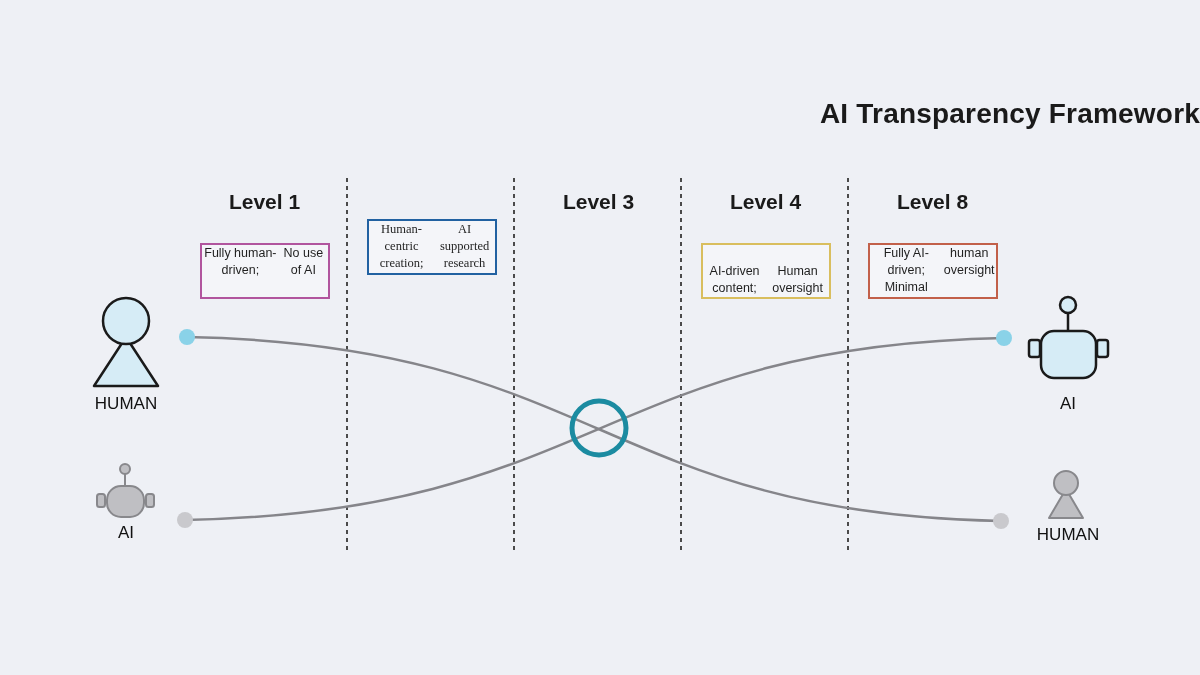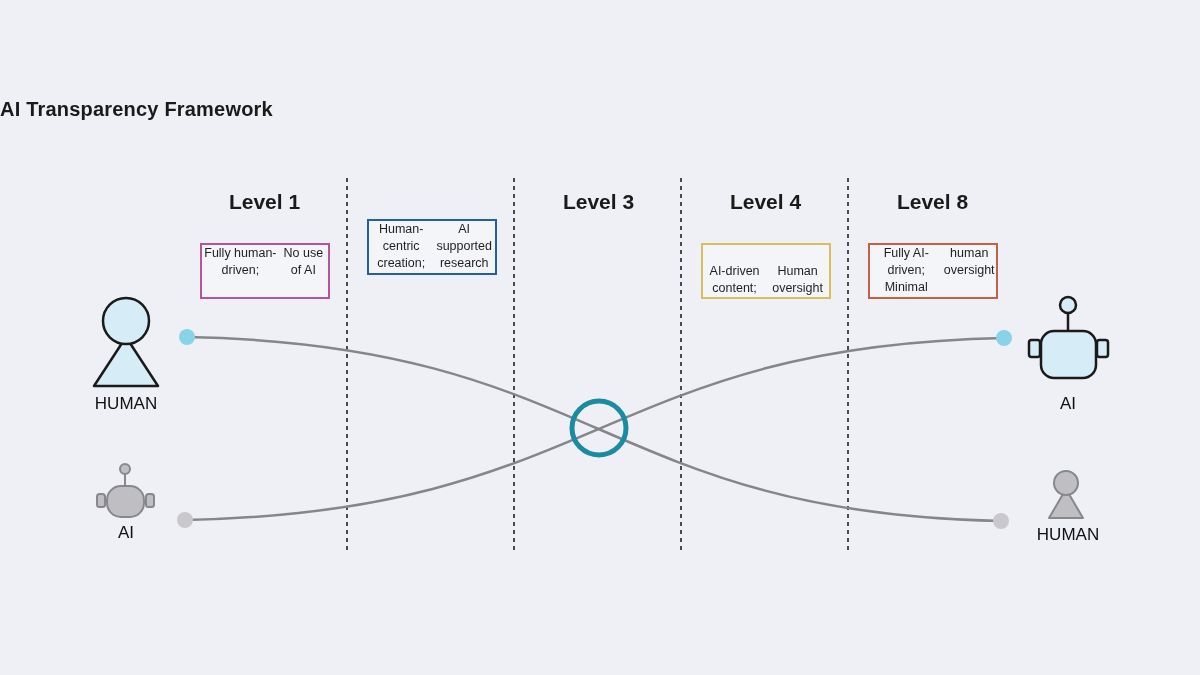--- a/index.html
+++ b/index.html
@@ -6,22 +6,22 @@
   body{font-family:"Liberation Sans",sans-serif;}
   .canvas{
     position:relative;
     width:1200px;height:675px;
     overflow:hidden;
     background:#eef0f5;
   }
   .page-title{
     position:absolute;
     top:98px;left:0;width:1200px;
-    text-align:left;
-    font-size:20px;
+    text-align:right;
+    font-size:28px;
     font-weight:bold;
     color:#1a1a1a;
     letter-spacing:0.2px;
   }
   .sep{
     position:absolute;
     top:178px;
     width:2px;height:375px;
     background:repeating-linear-gradient(to bottom,#4a4a4a 0 4px,transparent 4px 8px);
   }
@@ -73,21 +73,21 @@
 
   <div class="col" style="left:181px">
     <div class="level-header">Level 1</div>
     <div class="level-box" style="border-color: rgb(177, 85, 158);">
       <div>Fully human-driven;</div>
       <div>No use of AI</div>
     </div>
   </div>
 
   <div class="col" style="left:348px">
-    <div class="level-box" style="border-color: rgb(33, 97, 161);">
+    <div class="level-box" style="border-color: rgb(33, 97, 161); font-family: Liberation Serif, serif;">
       <div>Human-centric creation;</div>
       <div>AI supported research</div>
     </div>
   </div>
 
   <div class="col" style="left:515px">
     <div class="level-header">Level 3</div>
   </div>
 
   <div class="col" style="left:682px">

